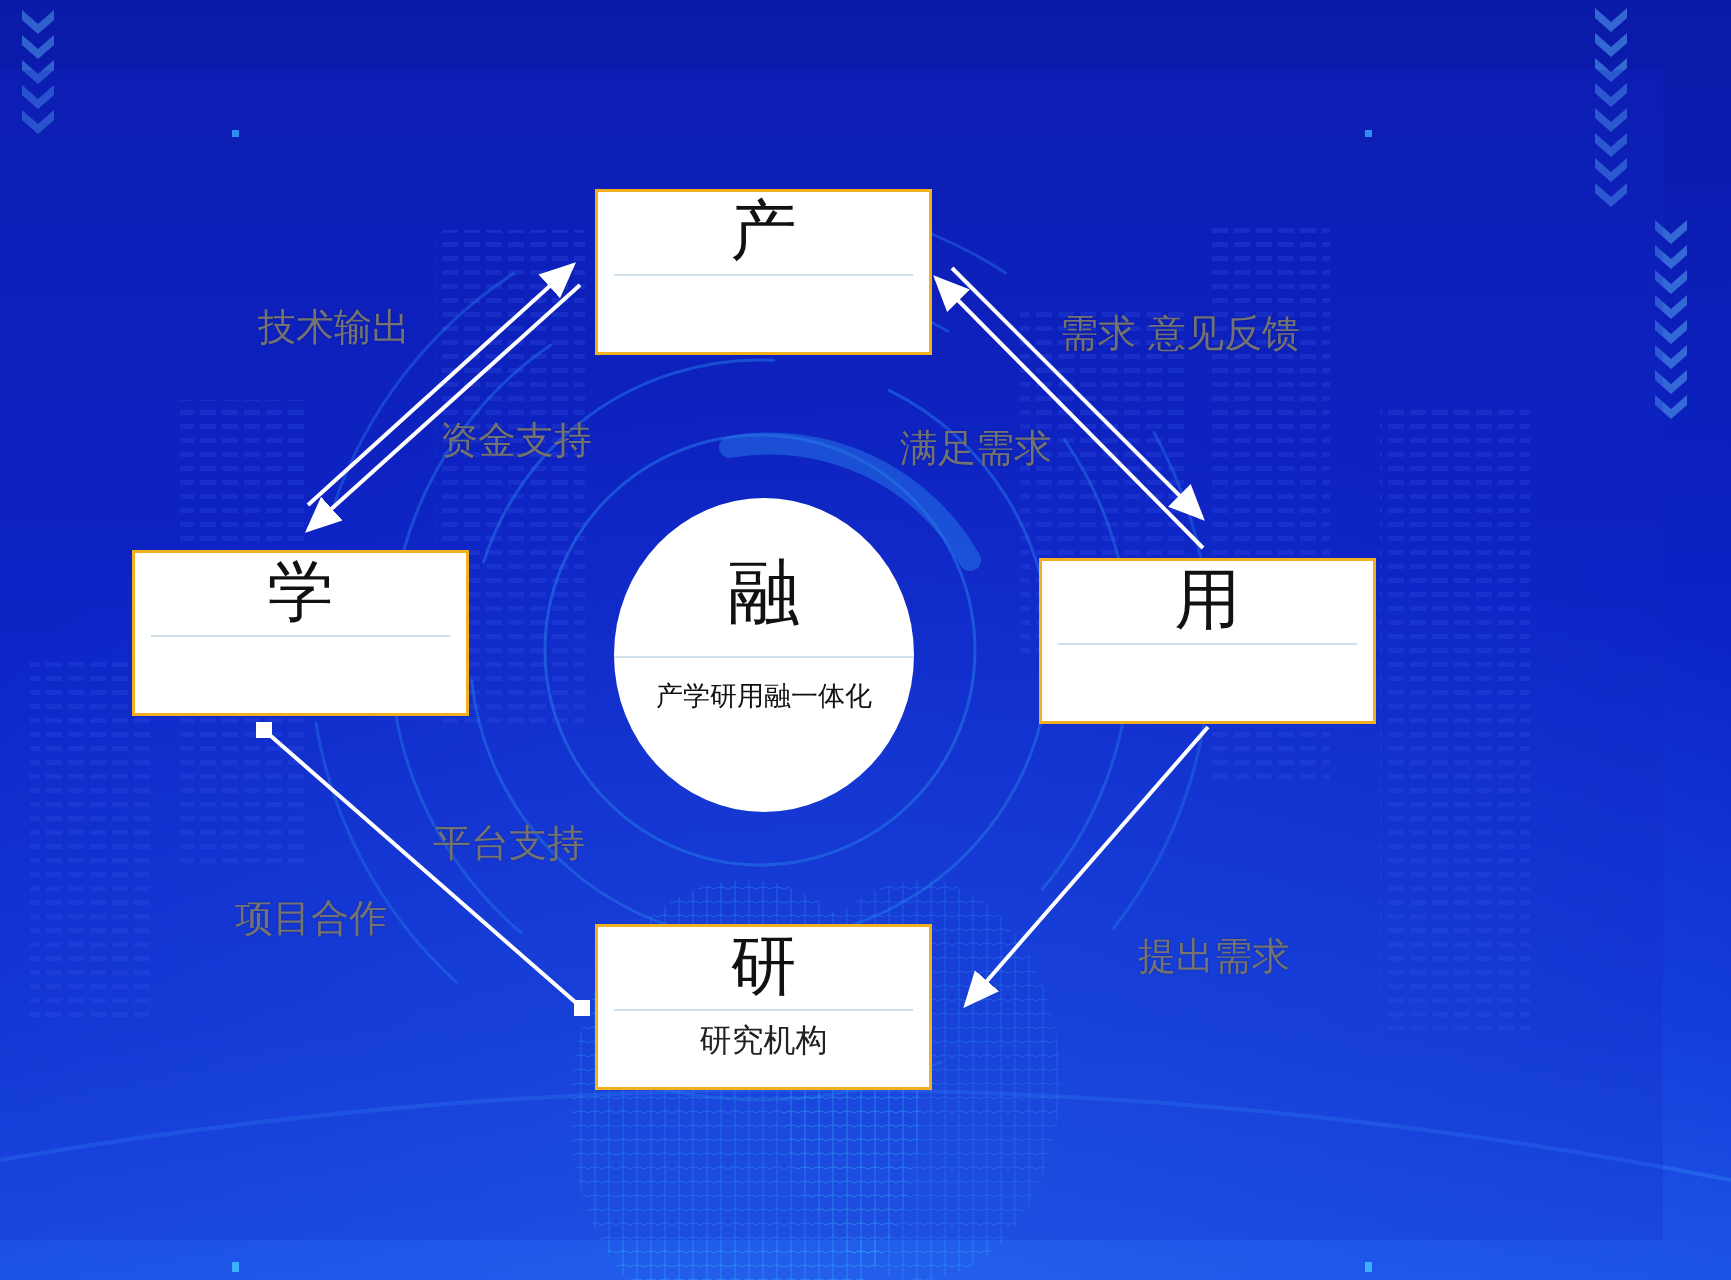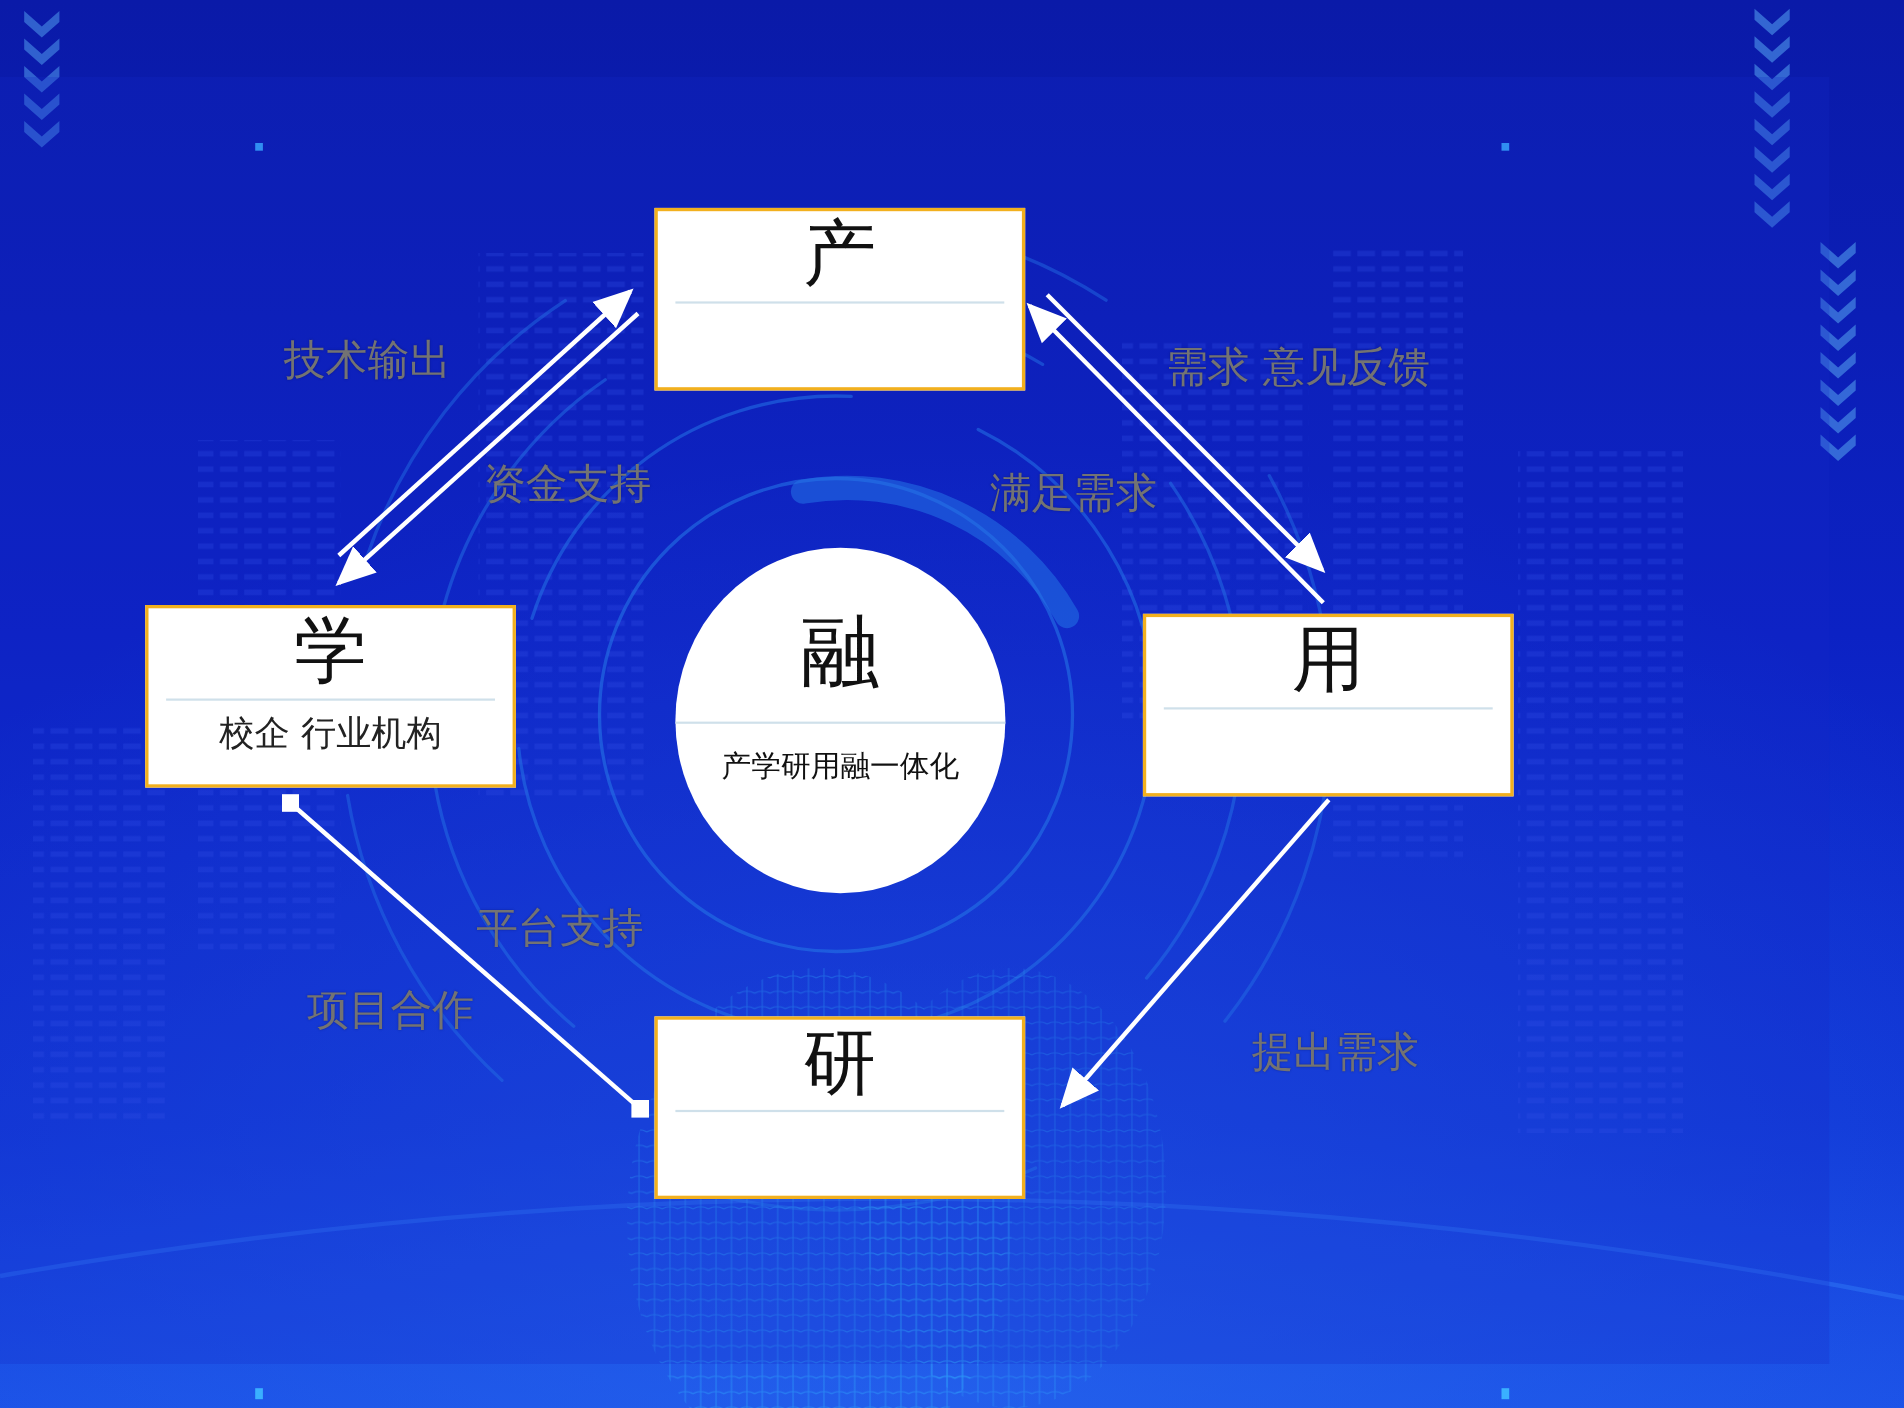--- a/index.html
+++ b/index.html
@@ -133,38 +133,38 @@
 </svg>
 
 <div class="node" style="left:595px;top:189px;width:337px;height:166px;">
   <span class="big">产</span>
   <div class="rule"></div>
 </div>
 
 <div class="node" style="left:132px;top:550px;width:337px;height:166px;">
   <span class="big">学</span>
   <div class="rule"></div>
-  <span class="sub">校企 行业机构</span>
 </div>
 
 <div class="node" style="left:1039px;top:558px;width:337px;height:166px;">
   <span class="big">用</span>
   <div class="rule"></div>
 </div>
 
 <div class="node" style="left:595px;top:924px;width:337px;height:166px;">
   <span class="big">研</span>
   <div class="rule"></div>
+  <span class="sub">研究机构</span>
 </div>
 
 <div class="center">
   <span class="big">融</span>
   <div class="rule"></div>
   <span class="sub">产学研用融一体化</span>
 </div>
 
 <div class="label" style="left:258px;top:302px;">技术输出</div>
 <div class="label" style="left:440px;top:415px;">资金支持</div>
 <div class="label" style="left:1060px;top:308px;">需求 意见反馈</div>
 <div class="label" style="left:900px;top:423px;">满足需求</div>
 <div class="label" style="left:433px;top:818px;">平台支持</div>
-<div class="label" style="left:235px;top:893px;margin-left:44px;">项目合作</div>
+<div class="label" style="left:235px;top:893px;">项目合作</div>
 <div class="label" style="left:1138px;top:915px;margin-top:16px;">提出需求</div>
 
 </body></html>

